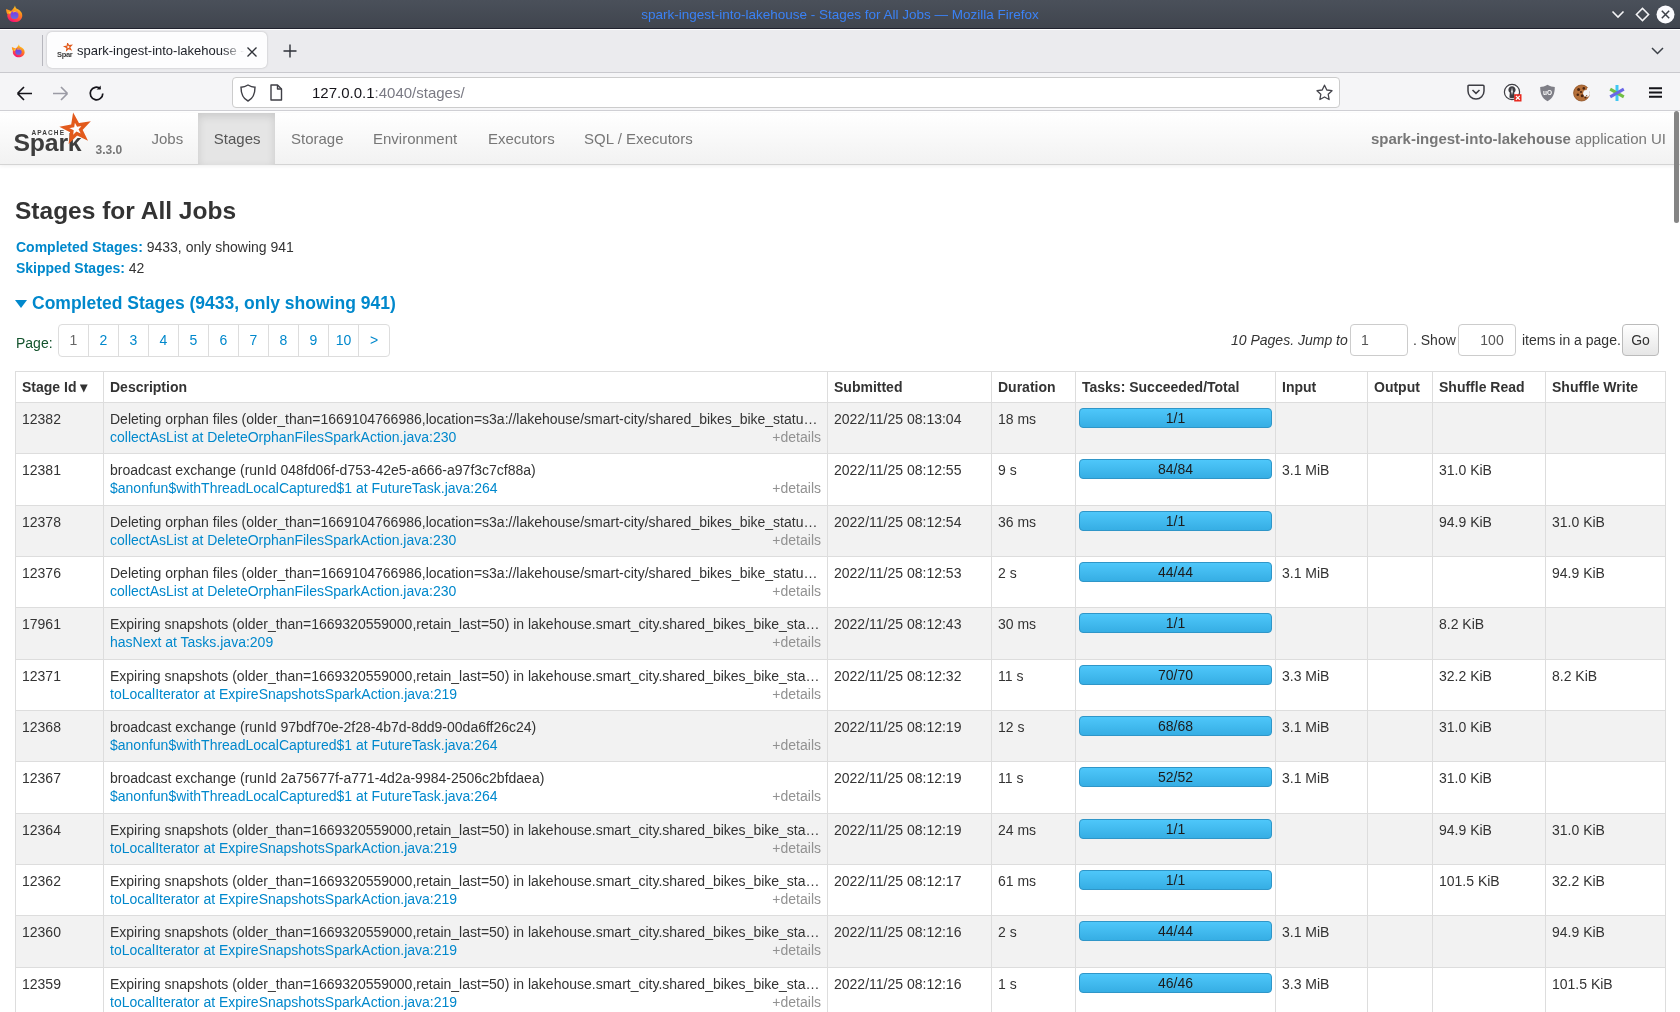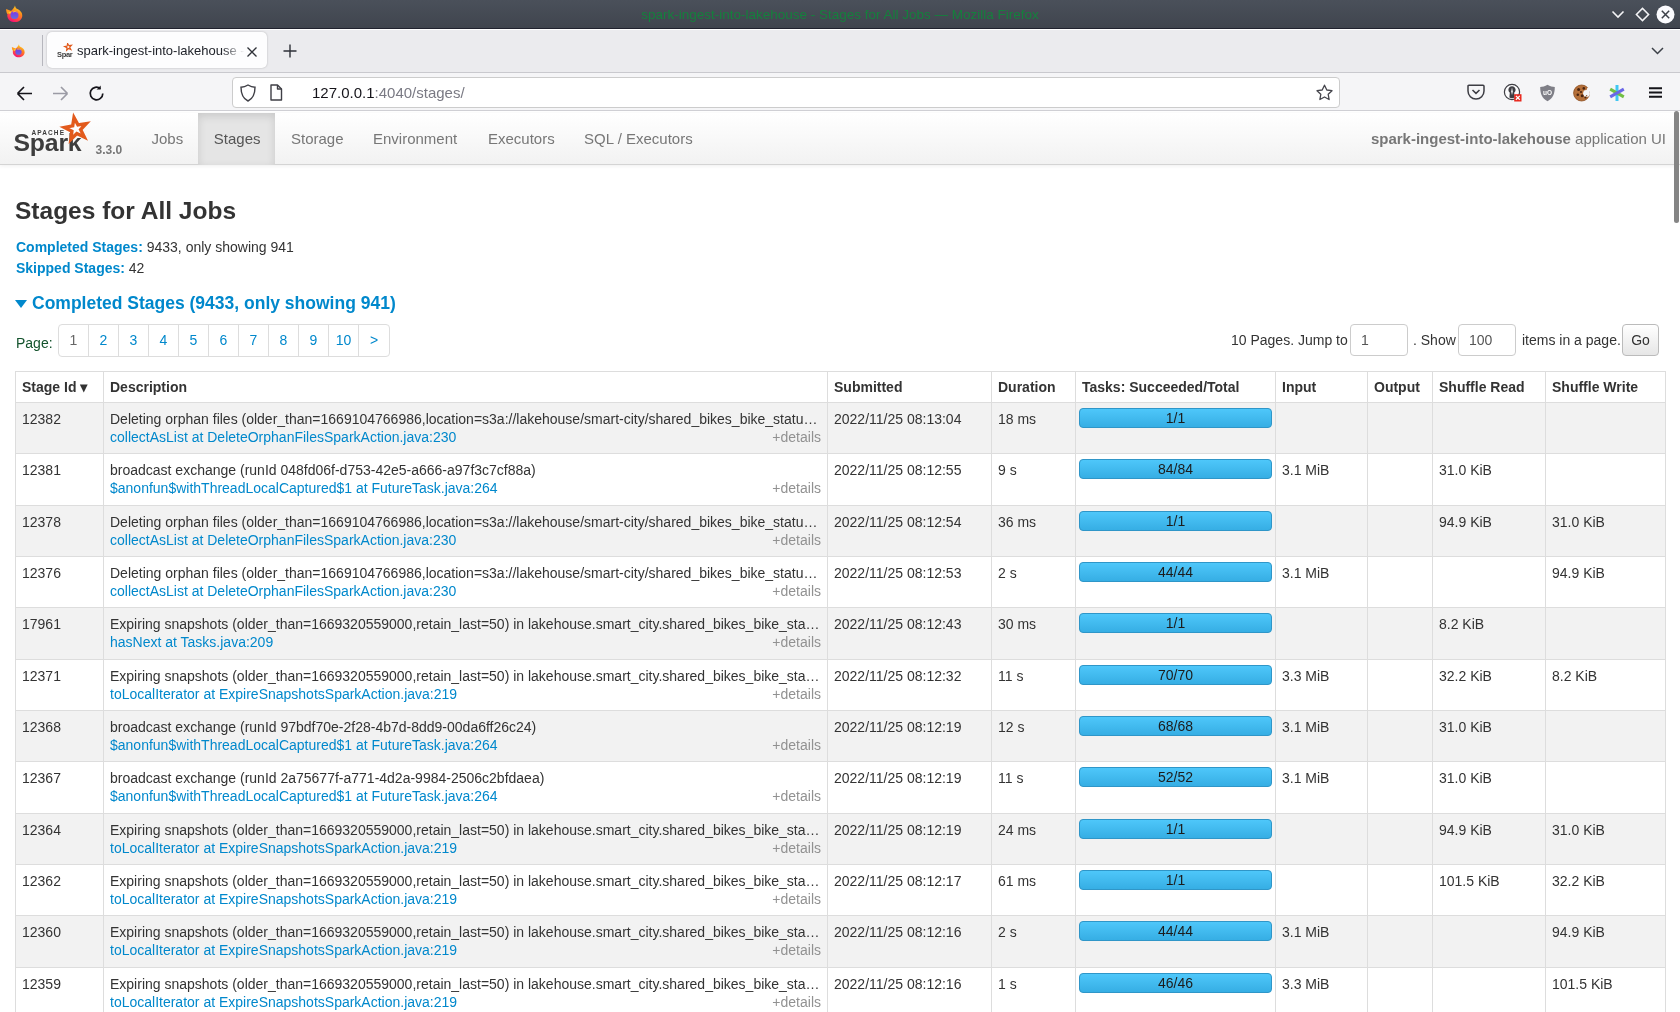--- a/index.html
+++ b/index.html
@@ -2,21 +2,21 @@
 <html><head>
 <meta charset="utf-8">
 <style>
 * { margin:0; padding:0; box-sizing:border-box; }
 html,body { width:1680px; height:1012px; overflow:hidden; font-family:"Liberation Sans", sans-serif; background:#fff; }
 #stage { position:absolute; left:0; top:0; width:1680px; height:1012px; overflow:hidden; }
 .abs { position:absolute; }
 
 
 #titlebar { left:0; top:0; width:1680px; height:29px; background:linear-gradient(#4a505a,#40454e); border-bottom:1px solid #20222e; }
-#titletext { left:0; top:0; width:1680px; height:29px; line-height:29px; text-align:center; color:#15803d; font-size:13.5px; }
+#titletext { left:0; top:0; width:1680px; height:29px; line-height:29px; text-align:center; color:#3b82f6; font-size:13.5px; }
 #tabbar { left:0; top:30px; width:1680px; height:43px; background:#ebebee; border-bottom:1px solid #c9c9ce; }
 #tabsep { left:42px; top:35px; width:1px; height:31px; background:#b6b6bd; }
 #activetab { left:47px; top:32px; width:220px; height:36px; background:#fdfdfe; border-radius:5px; box-shadow:0 0 2px rgba(0,0,0,.25); }
 .tabtitle { left:77px; top:43px; width:172px; height:16px; font-size:13px; color:#20232a; white-space:nowrap; overflow:hidden; }
 .tabfade { left:222px; top:40px; width:30px; height:20px; background:linear-gradient(90deg, rgba(253,253,254,0), #fdfdfe 75%); }
 #toolbar { left:0; top:73px; width:1680px; height:37px; background:#f5f5f7; }
 #toolbarline { left:0; top:110px; width:1680px; height:1px; background:#cfcfd4; }
 #urlbar { left:232px; top:77px; width:1108px; height:31px; background:#ffffff; border:1px solid #ccc; border-radius:4px; }
 #urltext { left:312px; top:84px; font-size:15px; color:#15141a; }
 #urltext .dim { color:#7a7a84; }
@@ -39,21 +39,21 @@
 .arrowdown { display:inline-block; width:0; height:0; border-left:6.5px solid transparent; border-right:6.5px solid transparent; border-top:8px solid #0088cc; margin-right:5px; vertical-align:1px; }
 
 
 #pagelabel { left:16px; top:216px; font-size:14px; line-height:33px; color:#14532d; }
 #pager { left:58px; top:213px; height:33px; border:1px solid #ddd; border-radius:4px; background:#fff; display:flex; }
 #pager span { display:block; width:30px; border-right:1px solid #ddd; text-align:center; line-height:31px; font-size:14px; color:#0088cc; }
 #pager span:last-child { border-right:none; }
 #pager span.cur { color:#666; }
 
 
-#rightctl { top:213px; left:1231px; height:33px; font-size:14px; color:#333; line-height:33px; }
+#rightctl { top:213px; left:1231px; height:33px; font-size:14px; color:#333; line-height:33px;font-style:italic; }
 .jumpbox { position:absolute; top:213px; width:58px; height:32px; border:1px solid #ccc; border-radius:4px; background:#fff; font-size:14px; color:#555; line-height:30px; padding-left:10px; }
 #gobtn { position:absolute; top:213px; left:1622px; width:37px; height:32px; border:1px solid #bbb; border-radius:4px; background:linear-gradient(#ffffff,#e6e6e6); text-align:center; line-height:30px; font-size:14px; color:#333; }
 
 
 #stagetable { position:absolute; left:15px; top:260px; width:1650px; border-collapse:collapse; table-layout:fixed; font-size:14px; color:#333; }
 #stagetable th, #stagetable td { border:1px solid #ddd; padding:7px 6px; vertical-align:top; line-height:18px; overflow:hidden; }
 #stagetable th { text-align:left; padding:6px; }
 #stagetable tr.odd td { background:#f2f2f2; }
 #stagetable tr.r { height:51.35px; }
 .desc1 { white-space:nowrap; overflow:hidden; text-overflow:ellipsis; }
@@ -123,21 +123,21 @@
         <span>6</span>
         <span>7</span>
         <span>8</span>
         <span>9</span>
         <span>10</span>
         <span>&gt;</span>
     </div>
     <div class="abs" id="rightctl">10 Pages. Jump to</div>
     <div class="abs jumpbox" style="left:1350px;">1</div>
     <div class="abs" style="top:213px; left:1413px; height:33px; line-height:33px; font-size:14px; color:#333;">. Show</div>
-    <div class="abs jumpbox" style="left:1458px;">100</div>
+    <div class="abs jumpbox" style="left:1458px;text-align:center;">100</div>
     <div class="abs" style="top:213px; left:1522px; height:33px; line-height:33px; font-size:14px; color:#333;">items in a page.</div>
     <div class="abs" id="gobtn">Go</div>
 
     <table id="stagetable">
       <colgroup>
         <col style="width:88px">
           <col style="width:724px">
           <col style="width:164px">
           <col style="width:84px">
           <col style="width:200px">

